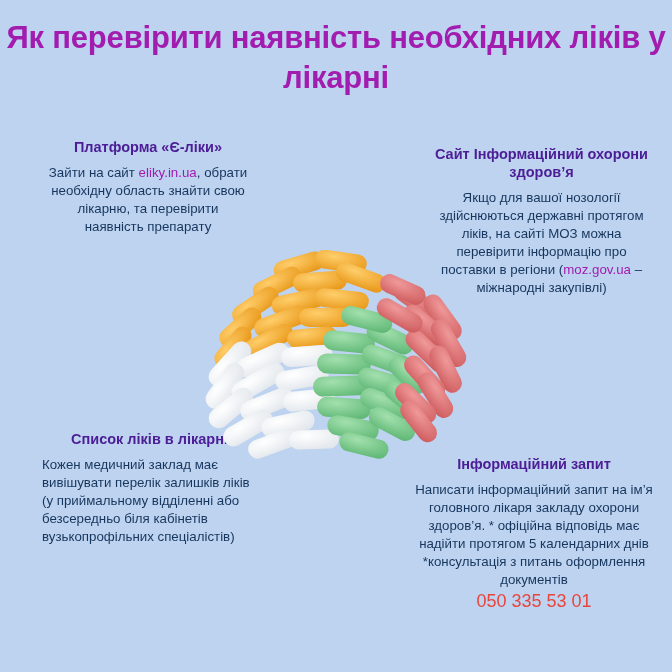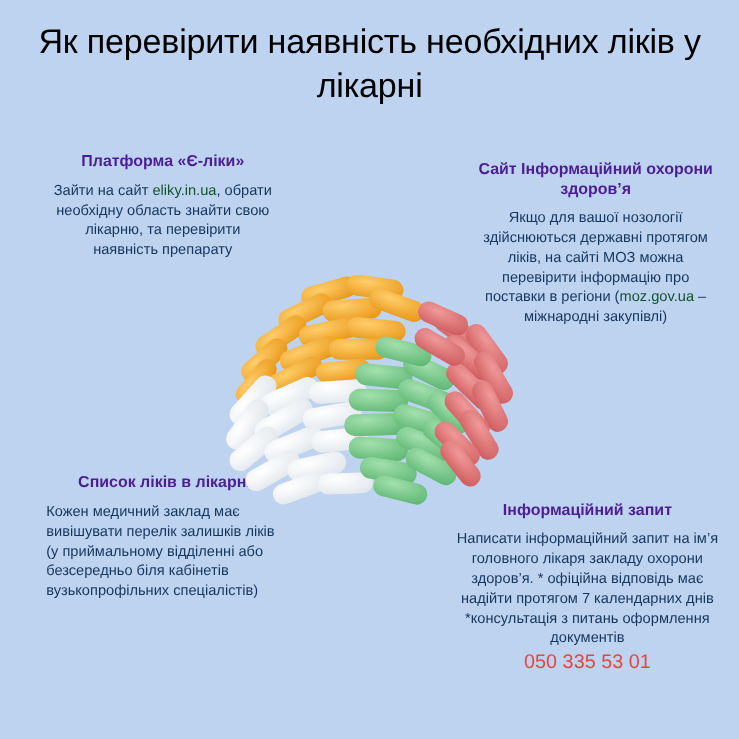--- a/index.html
+++ b/index.html
@@ -13,40 +13,40 @@
     overflow: hidden;
     position: relative;
   }
   .title {
     position: absolute;
     top: 18px;
     left: 0;
     width: 672px;
     text-align: center;
     font-size: 31px;
-    font-weight: normal;
+    font-weight: bold;
     line-height: 1.28;
-    color: #000000;
+    color: #a21caf;
     letter-spacing: -0.2px;
   }
   .block { position: absolute; }
   .block h3 {
     margin: 0 0 8px 0;
     font-size: 14.5px;
     font-weight: bold;
     line-height: 1.25;
     color: #4c1d95;
   }
   .block p {
     margin: 0;
     font-size: 13.3px;
     line-height: 1.35;
     color: #17365d;
   }
-  .red { color: #14532d; }
+  .red { color: #a21caf; }
   .phone {
     color: #e8453c;
     font-size: 18px;
     display: block;
     margin-top: 2px;
   }
 
   
   #b-platform { top: 138px; left: 48px; width: 200px; text-align: center; }
   #b-platform h3 { text-align: center; }
@@ -84,21 +84,21 @@
   <p><span>Якщо для вашої нозології здійснюються державні протягом ліків, на сайті МОЗ можна перевірити інформацію про поставки в регіони (</span><span class="red">moz.gov.ua</span><span> – міжнародні закупівлі)</span></p>
 </div>
 
 <div class="block" id="b-list">
   <h3>Список ліків в лікарні</h3>
   <p>Кожен медичний заклад має вивішувати перелік залишків ліків (у приймальному відділенні або безсередньо біля кабінетів вузькопрофільних спеціалістів)</p>
 </div>
 
 <div class="block" id="b-request">
   <h3>Інформаційний запит</h3>
-  <p>Написати інформаційний запит на ім’я головного лікаря закладу охорони здоров’я. * офіційна відповідь має надійти протягом 7 календарних днів *консультація з питань оформлення документів</p>
+  <p>Написати інформаційний запит на ім’я головного лікаря закладу охорони здоров’я. * офіційна відповідь має надійти протягом 5 календарних днів *консультація з питань оформлення документів</p>
   <span class="phone">050 335 53 01</span>
 </div>
 
 <div id="pile">
   <svg width="285" height="210" viewBox="0 0 285 210">
     <defs>
       <radialGradient id="gO" cx="35%" cy="28%" r="80%">
         <stop offset="0%" stop-color="#ffce6b"></stop>
         <stop offset="100%" stop-color="#e99a1c"></stop>
       </radialGradient>

